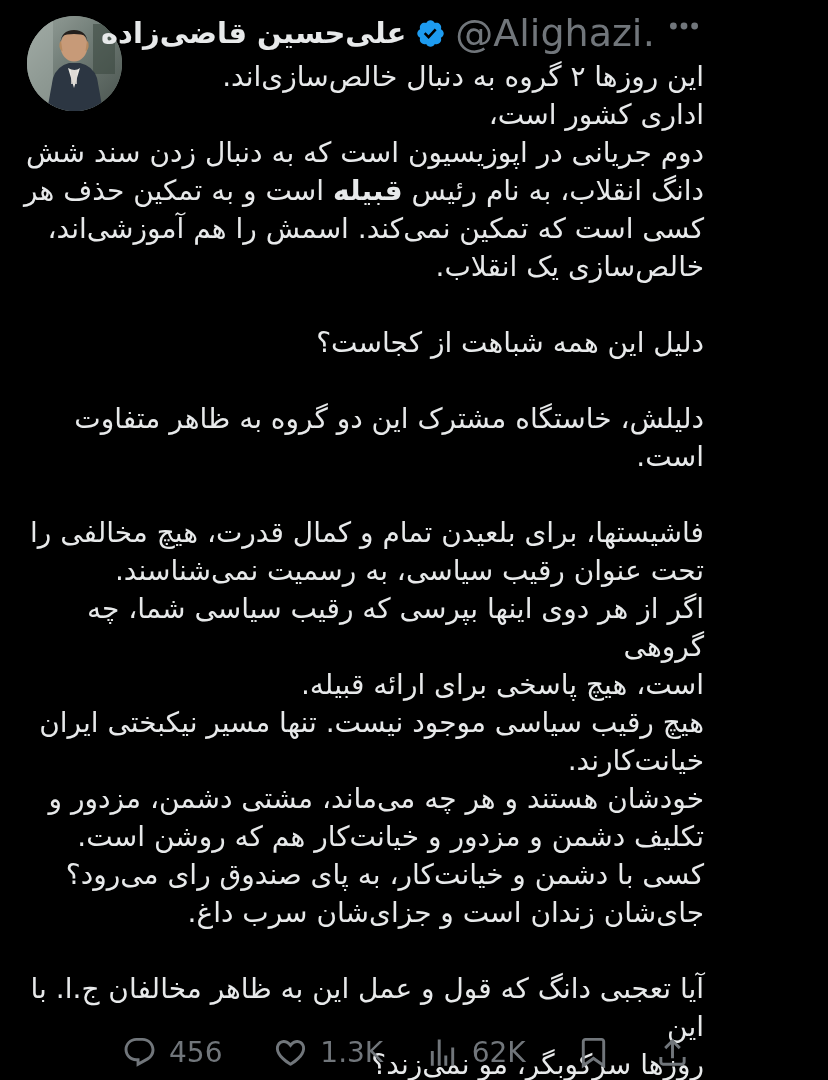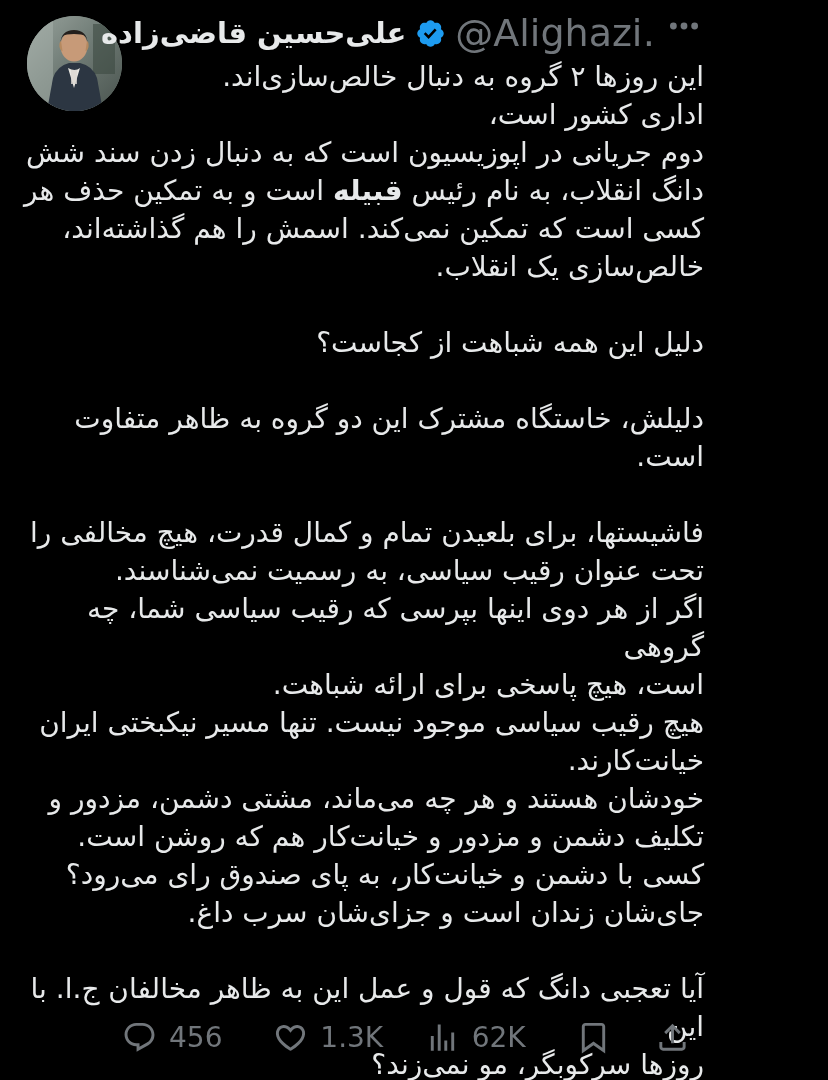--- a/index.html
+++ b/index.html
@@ -15,21 +15,21 @@
   .handle,.sep,.date{font-size:38px;color:#71767b;}
   .more-btn{position:absolute;top:6px;right:8px;width:40px;height:40px;display:flex;align-items:center;justify-content:center;background:none;border:none;padding:0;cursor:pointer;}
   .more-btn svg{width:34px;height:34px;fill:#71767b;}
 
   
   .tweet-text{position:absolute;top:58px;left:14px;right:8px;direction:rtl;color:#e7e9ea;font-size:28px;line-height:38px;}
   .line{min-height:38px;}
   .line .bold{font-weight:bold;}
 
   
-  .actions{position:absolute;top:1020px;left:0;right:4px;height:50px;display:flex;align-items:flex-start;box-sizing:border-box;padding:0 18px 0 122px;color:#71767b;}
+  .actions{position:absolute;top:1020px;left:0;right:4px;height:50px;display:flex;align-items:flex-end;box-sizing:border-box;padding:0 18px 0 122px;color:#71767b;}
   .stat{flex:1 1 0;display:flex;align-items:center;gap:12px;background:none;border:none;padding:0;color:#71767b;font-size:28px;font-family:inherit;cursor:pointer;}
   .stat svg,.tool svg{width:35px;height:35px;fill:#71767b;flex:none;}
   .tool{background:none;border:none;padding:0;cursor:pointer;display:flex;align-items:center;}
   .tool.bookmark{margin-right:44px;}
   .count{color:#71767b;}
 </style>
 </head>
 <body>
 
 <div class="post">
@@ -74,31 +74,31 @@
         <circle cx="12" cy="12" r="2.4"></circle>
         <circle cx="19.5" cy="12" r="2.4"></circle>
     </svg>
   </button>
 
   <div class="tweet-text" dir="rtl">
       <div class="line"><span>این روزها ۲ گروه به دنبال خالص‌سازی‌اند.</span></div>
       <div class="line"><span>اداری کشور است،</span></div>
       <div class="line"><span>دوم جریانی در اپوزیسیون است که به دنبال زدن سند شش</span></div>
       <div class="line"><span>دانگ انقلاب، به نام رئیس </span><span class="bold">قبیله</span><span> است و به تمکین حذف هر</span></div>
-      <div class="line"><span>کسی است که تمکین نمی‌کند. اسمش را هم گذاشته‌اند،</span></div>
+      <div class="line"><span>کسی است که تمکین نمی‌کند. اسمش را هم آموزشی‌اند،</span></div>
       <div class="line"><span>خالص‌سازی یک انقلاب.</span></div>
       <div class="line">&nbsp;</div>
       <div class="line"><span>دلیل این همه شباهت از کجاست؟</span></div>
       <div class="line">&nbsp;</div>
       <div class="line"><span>دلیلش، خاستگاه مشترک این دو گروه به ظاهر متفاوت است.</span></div>
       <div class="line">&nbsp;</div>
       <div class="line"><span>فاشیستها، برای بلعیدن تمام و کمال قدرت، هیچ مخالفی را</span></div>
       <div class="line"><span>تحت عنوان رقیب سیاسی، به رسمیت نمی‌شناسند.</span></div>
       <div class="line"><span>اگر از هر دوی اینها بپرسی که رقیب سیاسی شما، چه گروهی</span></div>
-      <div class="line"><span>است، هیچ پاسخی برای ارائه شباهت.</span></div>
+      <div class="line"><span>است، هیچ پاسخی برای ارائه قبیله.</span></div>
       <div class="line"><span>هیچ رقیب سیاسی موجود نیست. تنها مسیر نیکبختی ایران</span></div>
       <div class="line"><span>خیانت‌کارند.</span></div>
       <div class="line"><span>خودشان هستند و هر چه می‌ماند، مشتی دشمن، مزدور و</span></div>
       <div class="line"><span>تکلیف دشمن و مزدور و خیانت‌کار هم که روشن است.</span></div>
       <div class="line"><span>کسی با دشمن و خیانت‌کار، به پای صندوق رای می‌رود؟</span></div>
       <div class="line"><span>جای‌شان زندان است و جزای‌شان سرب داغ.</span></div>
       <div class="line">&nbsp;</div>
       <div class="line"><span>آیا تعجبی دانگ که قول و عمل این به ظاهر مخالفان ج.ا. با این</span></div>
       <div class="line"><span>روزها سرکوبگر، مو نمی‌زند؟</span></div>
     </div>

